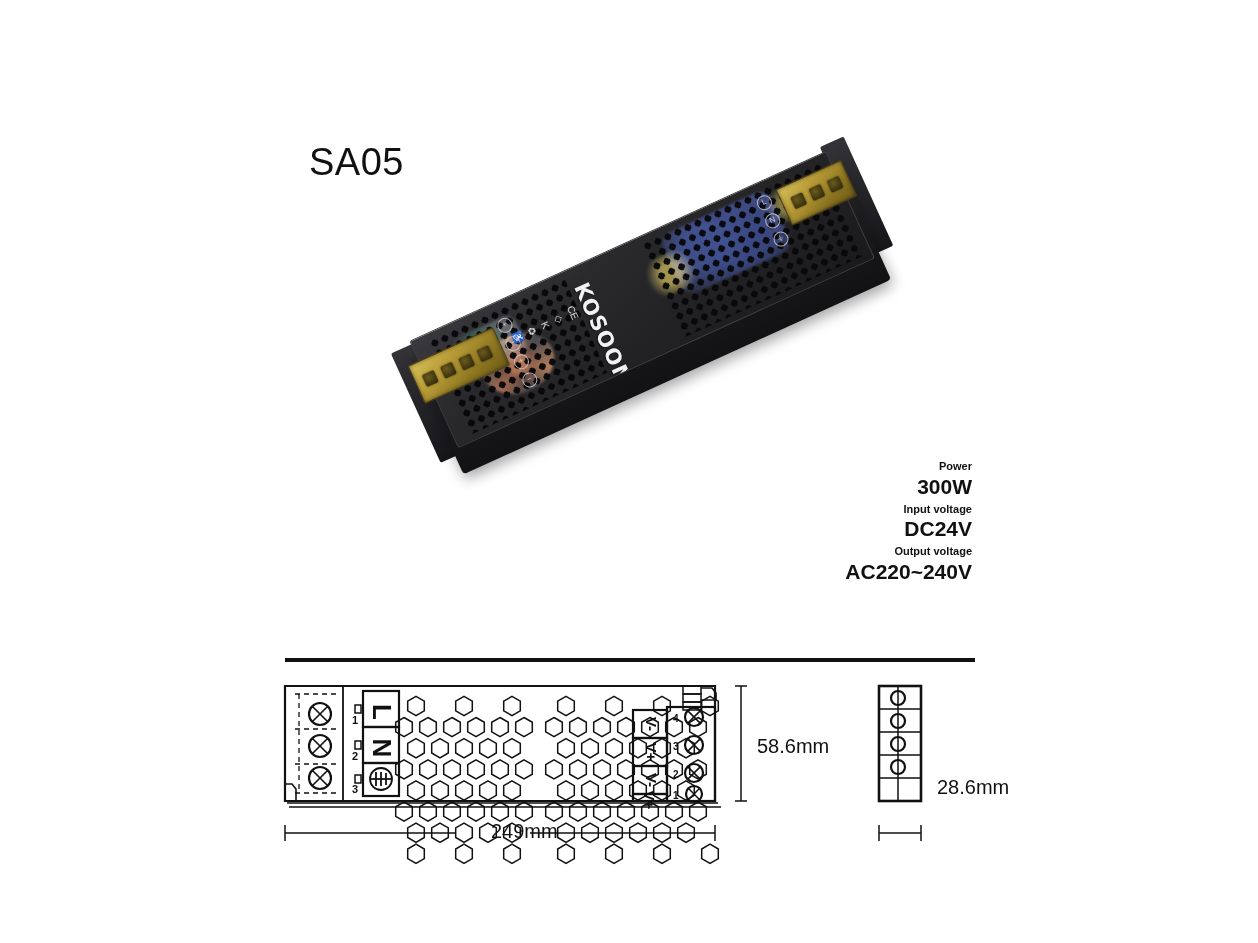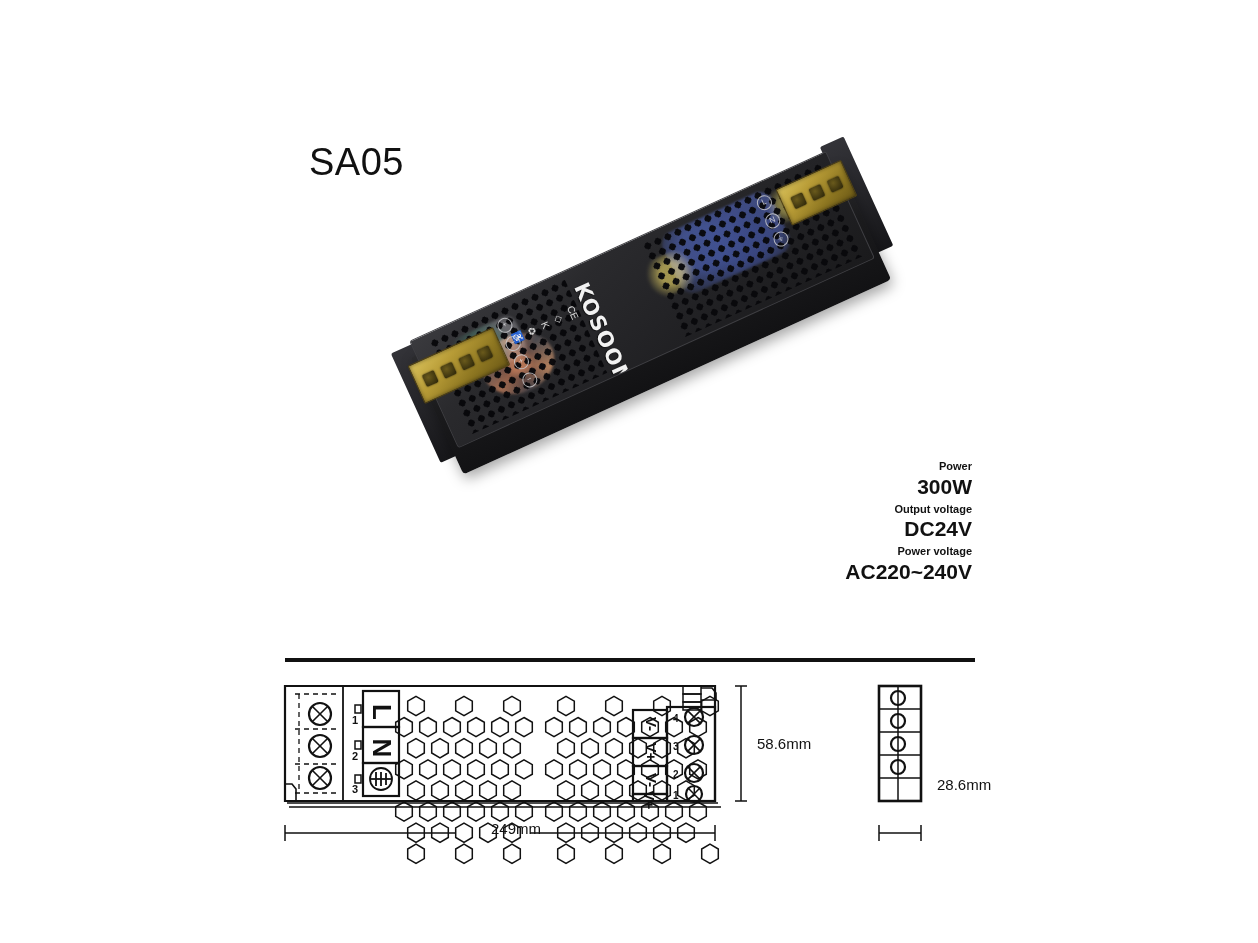--- a/index.html
+++ b/index.html
@@ -158,21 +158,21 @@
   
   .divider{
     position:absolute;left:285px;top:658px;width:690px;height:4px;
     background:#111;
   }
 
   
   .draw{position:absolute;left:0;top:0;width:1258px;height:943px;pointer-events:none;}
 
   .dim-text{
-    position:absolute;font-size:15px;color:#111;white-space:nowrap;
+    position:absolute;font-size:20px;color:#111;white-space:nowrap;
   }
   .dim-h{left:757px;top:735px;}
   .dim-w{left:472px;top:820px;margin-left:19px;}
   .dim-d{left:937px;top:776px;}
 </style>
 </head>
 <body>
 
 <div class="page">
 
@@ -234,25 +234,25 @@
 
     </div>
   </div>
 
   <div class="specs">
     <div class="spec-row">
       <div class="spec-label">Power</div>
       <div class="spec-value">300W</div>
     </div>
     <div class="spec-row">
-      <div class="spec-label">Output voltage</div>
+      <div class="spec-label">Input voltage</div>
       <div class="spec-value">DC24V</div>
     </div>
     <div class="spec-row">
-      <div class="spec-label">Power voltage</div>
+      <div class="spec-label">Output voltage</div>
       <div class="spec-value">AC220~240V</div>
     </div>
   </div>
 
   <div class="divider"></div>
 
   <svg class="draw" viewBox="0 0 1258 943">
     <g fill="none" stroke="#111" stroke-width="2.2" shape-rendering="geometricPrecision">
 
       <path d="M285,686 L715,686 L715,801 L285,801 Z"></path>

